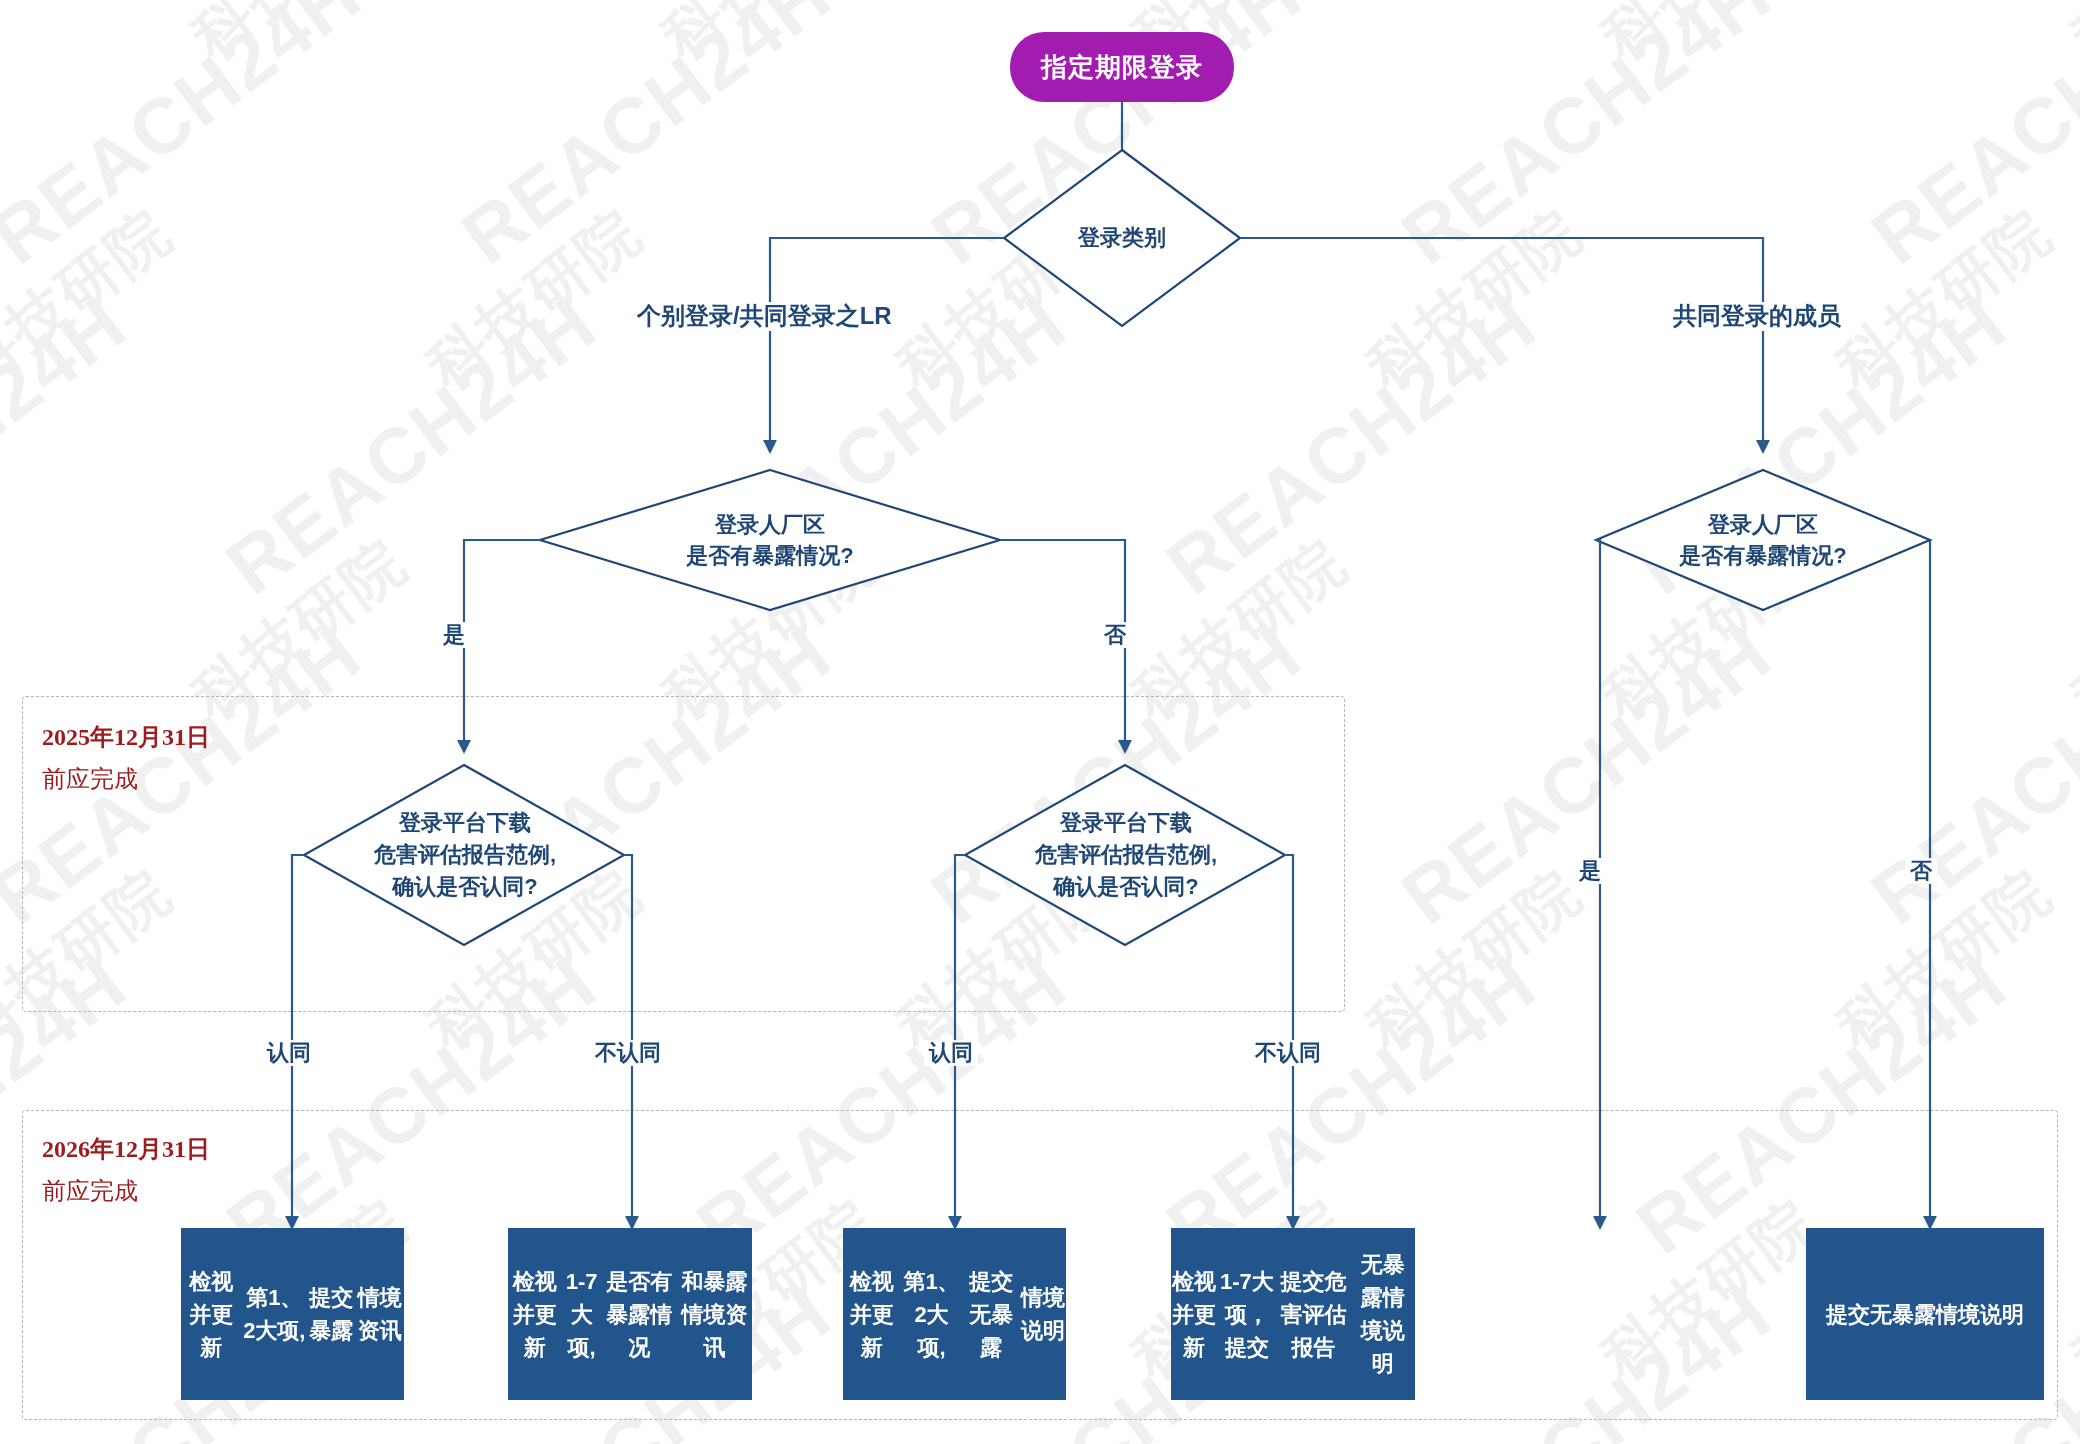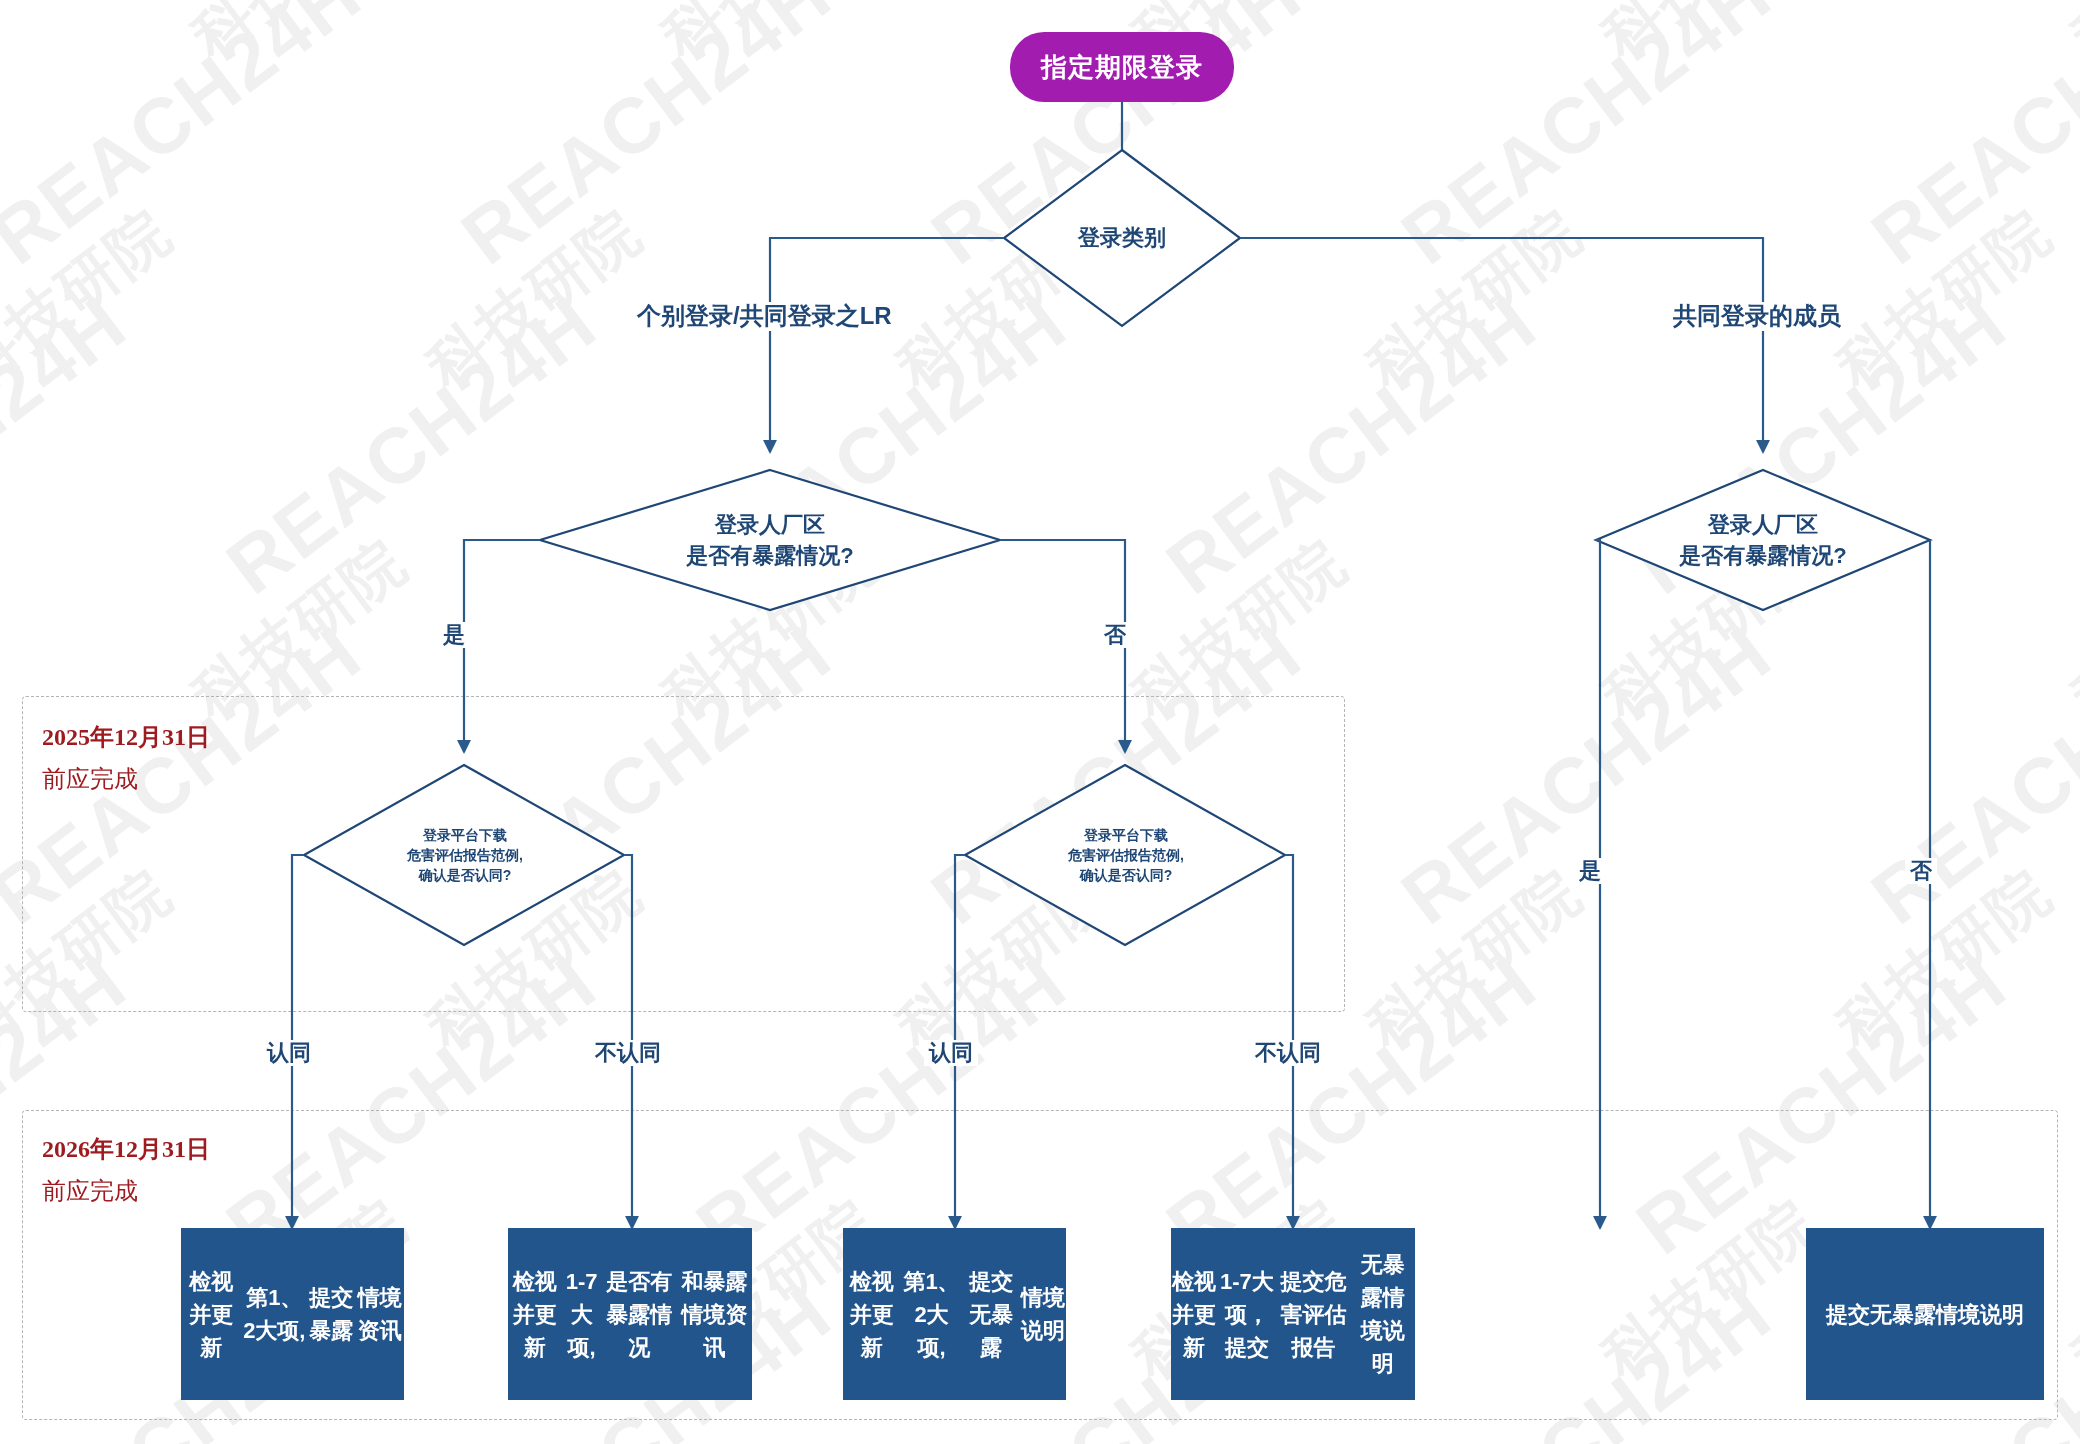--- a/index.html
+++ b/index.html
@@ -73,21 +73,21 @@
     flex-direction: column;
     align-items: center;
     justify-content: center;
     color: #1f4776;
     font-weight: 700;
     font-size: 22px;
     line-height: 1.42;
     text-align: center;
     pointer-events: none;
   }
-  .diamond-text.small { font-size: 14px; line-height: 1.45; }
+  .diamond-text.small { font-size: 22px; line-height: 1.45; }
 
   
   .procbox {
     background: #22558c;
     color: #ffffff;
     font-weight: 700;
     font-size: 22px;
     line-height: 1.5;
     display: flex;
     flex-direction: row;

